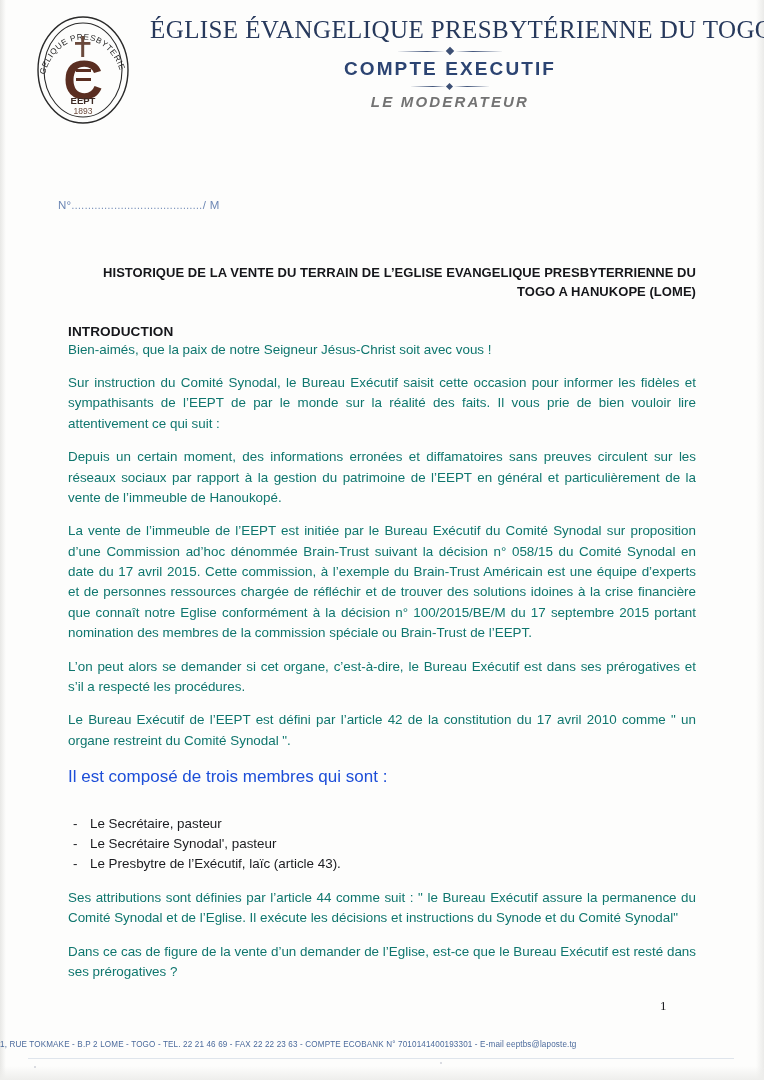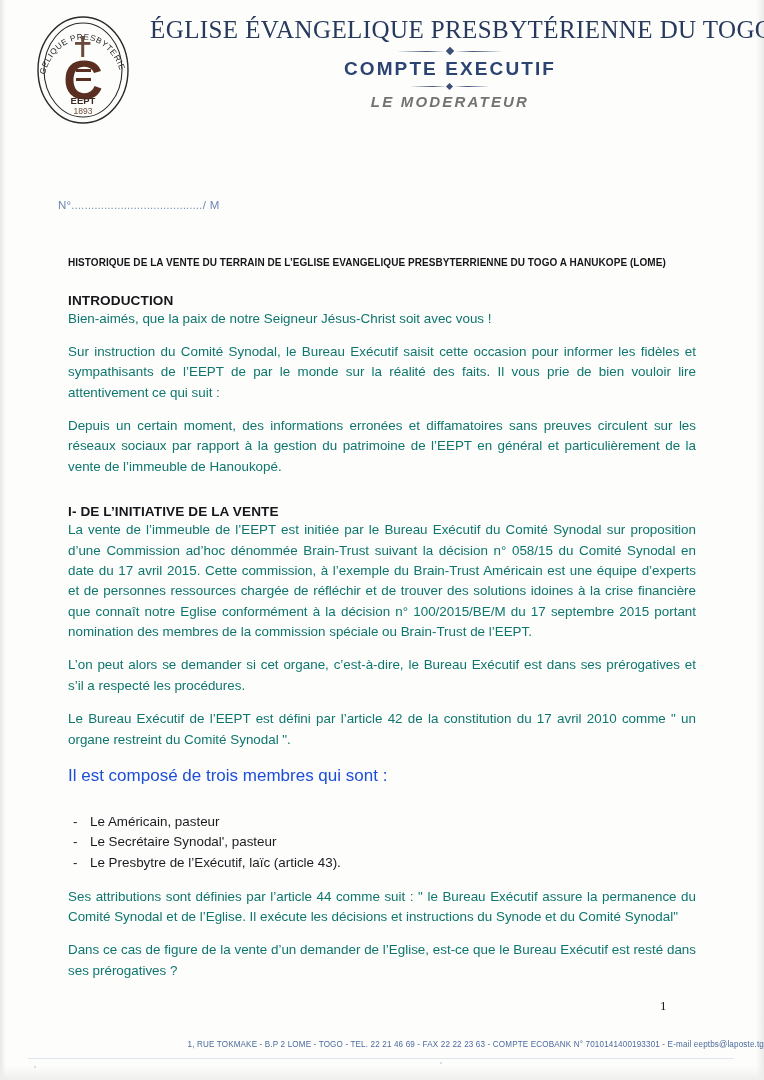--- a/index.html
+++ b/index.html
@@ -142,27 +142,27 @@
   }
 
   
   .doc-body {
     position: absolute;
     left: 68px;
     top: 252px;
     width: 628px;
   }
   .doc-title {
-    text-align: left;
-    font-size: 10px;
+    text-align: right;
+    font-size: 13px;
     font-weight: 700;
     line-height: 1.45;
     color: #15161a;
     letter-spacing: 0.05px;
-    margin: 4px 0 22px 0;
+    margin: 12px 0 22px 0;
   }
   .sec-head {
     font-size: 13.6px;
     font-weight: 700;
     color: #15161a;
     margin: 0 0 1px 0;
     letter-spacing: 0.1px;
   }
   .sec-head.spaced {
     margin-top: 27px;
@@ -209,21 +209,21 @@
     color: #1b1c20;
     font-family: "Liberation Serif", serif;
   }
 
   
   .footer {
     position: absolute;
     left: 0;
     top: 1040px;
     width: 764px;
-    text-align: right;
+    text-align: left;
   }
   .footer-line {
     font-size: 8.1px;
     color: #4b6a9c;
     letter-spacing: 0.15px;
     white-space: nowrap;
     transform: scaleY(1.06);
   }
   .footer-rule {
     position: absolute;
@@ -294,30 +294,29 @@
   <div class="doc-body">
 
     <div class="doc-title">HISTORIQUE DE LA VENTE DU TERRAIN DE L’EGLISE EVANGELIQUE PRESBYTERRIENNE DU TOGO A HANUKOPE (LOME)</div>
 
     <div class="sec-head">INTRODUCTION</div>
     <p class="para nojust">Bien-aimés, que la paix de notre Seigneur Jésus-Christ soit avec vous !</p>
 
     <p class="para">Sur instruction du Comité Synodal, le Bureau Exécutif saisit cette  occasion pour informer les fidèles et sympathisants de l’EEPT de par le monde sur la réalité des faits. Il vous prie de bien vouloir lire attentivement ce qui suit :</p>
     <p class="para">Depuis un certain moment, des informations erronées et diffamatoires sans preuves circulent sur les réseaux sociaux par rapport à la gestion du patrimoine de l’EEPT en général et particulièrement de la vente de l’immeuble de Hanoukopé.</p>
 
-    <div class="sec-head spaced">I- DE L’INITIATIVE DE LA VENTE</div>
     <p class="para">La vente de l’immeuble de l’EEPT est initiée par le Bureau Exécutif du Comité Synodal sur proposition d’une Commission ad’hoc dénommée Brain-Trust suivant la décision n° 058/15 du Comité Synodal en date du 17 avril 2015. Cette commission, à l’exemple du Brain-Trust Américain est une équipe d’experts et de personnes ressources chargée de réfléchir et de trouver des solutions idoines à la crise financière que connaît notre Eglise conformément à la décision n° 100/2015/BE/M du 17 septembre 2015 portant nomination des membres de la commission spéciale ou Brain-Trust de l’EEPT.</p>
     <p class="para">L’on peut alors se demander si cet organe, c’est-à-dire, le Bureau Exécutif est dans ses prérogatives et s’il a respecté les procédures.</p>
     <p class="para">Le Bureau Exécutif de l’EEPT est défini par l’article 42 de la constitution du 17 avril 2010 comme " un organe restreint du Comité Synodal ".</p>
 
     <p class="lead">Il est composé de trois membres qui sont :</p>
     <ul class="members">
       <li>
         <span class="dash">-</span>
-        <span>Le Américain, pasteur</span>
+        <span>Le Secrétaire, pasteur</span>
       </li>
       <li>
         <span class="dash">-</span>
         <span>Le Secrétaire Synodal', pasteur</span>
       </li>
       <li>
         <span class="dash">-</span>
         <span>Le Presbytre de l’Exécutif, laïc (article 43).</span>
       </li>
     </ul>

